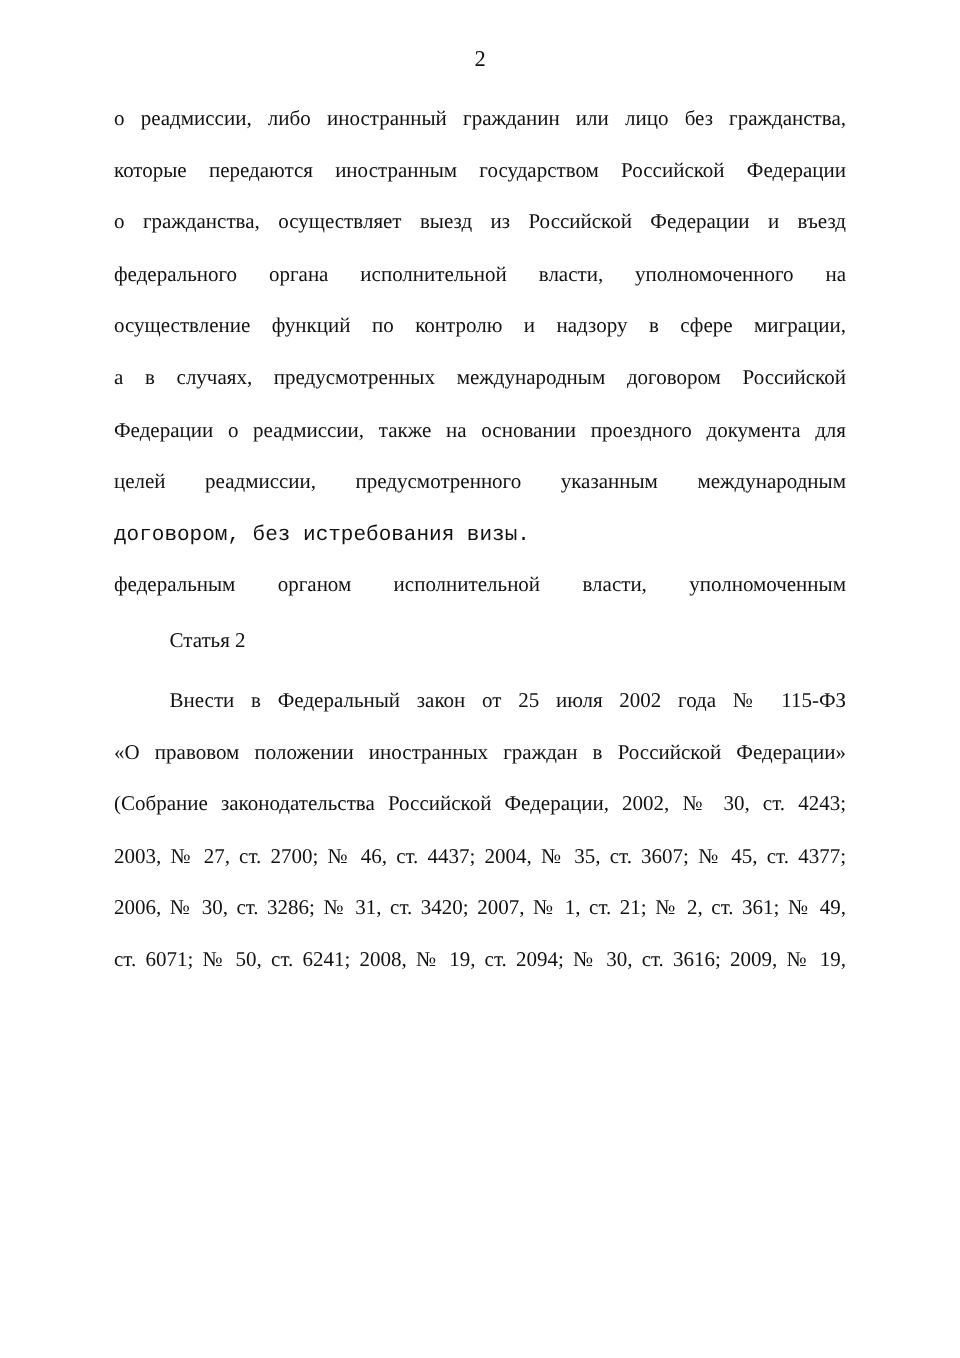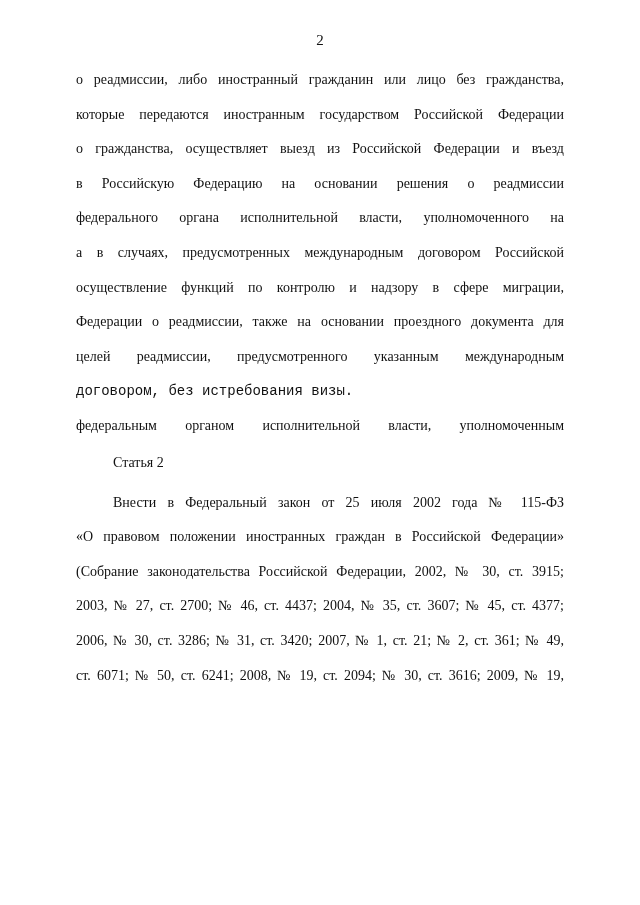--- a/index.html
+++ b/index.html
@@ -65,37 +65,36 @@
 
 <div class="page">
   <div class="page-number">2</div>
 
   <div class="body-text">
 
     <div>
       <div class="line">о реадмиссии, либо иностранный гражданин или лицо без гражданства,</div>
       <div class="line">которые передаются иностранным государством Российской Федерации</div>
       <div class="line">о гражданства, осуществляет выезд из Российской Федерации и въезд</div>
-      <div class="line">в Российскую Федерацию на основании решения о реадмиссии</div>
       <div class="line">федерального органа исполнительной власти, уполномоченного на</div>
+      <div class="line">осуществление функций по контролю и надзору в сфере миграции,</div>
       <div class="line">а в случаях, предусмотренных международным договором Российской</div>
-      <div class="line">осуществление функций по контролю и надзору в сфере миграции,</div>
       <div class="line">Федерации о реадмиссии, также на основании проездного документа для</div>
       <div class="line">целей реадмиссии, предусмотренного указанным международным</div>
       <div class="line last">договором, без истребования визы.</div>
     </div>
 
     <div>
       <div class="line">федеральным органом исполнительной власти, уполномоченным</div>
     </div>
 
     <div class="heading">Статья 2</div>
 
     <div>
       <div class="line indent">Внести в Федеральный закон от 25 июля 2002 года № 115-ФЗ</div>
       <div class="line">«О правовом положении иностранных граждан в Российской Федерации»</div>
-      <div class="line">(Собрание законодательства Российской Федерации, 2002, № 30, ст. 3915;</div>
+      <div class="line">(Собрание законодательства Российской Федерации, 2002, № 30, ст. 4243;</div>
       <div class="line">2003, № 27, ст. 2700; № 46, ст. 4437; 2004, № 35, ст. 3607; № 45, ст. 4377;</div>
       <div class="line">2006, № 30, ст. 3286; № 31, ст. 3420; 2007, № 1, ст. 21; № 2, ст. 361; № 49,</div>
       <div class="line">ст. 6071; № 50, ст. 6241; 2008, № 19, ст. 2094; № 30, ст. 3616; 2009, № 19,</div>
     </div>
   </div>
 </div>
 
 </body></html>

